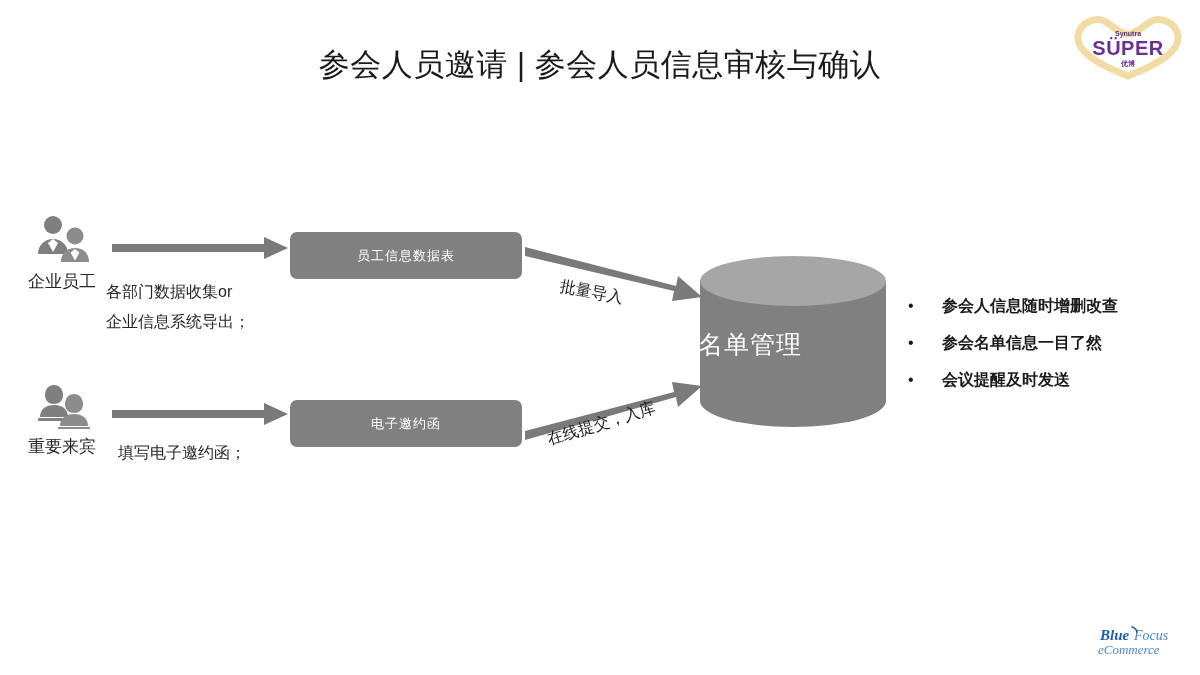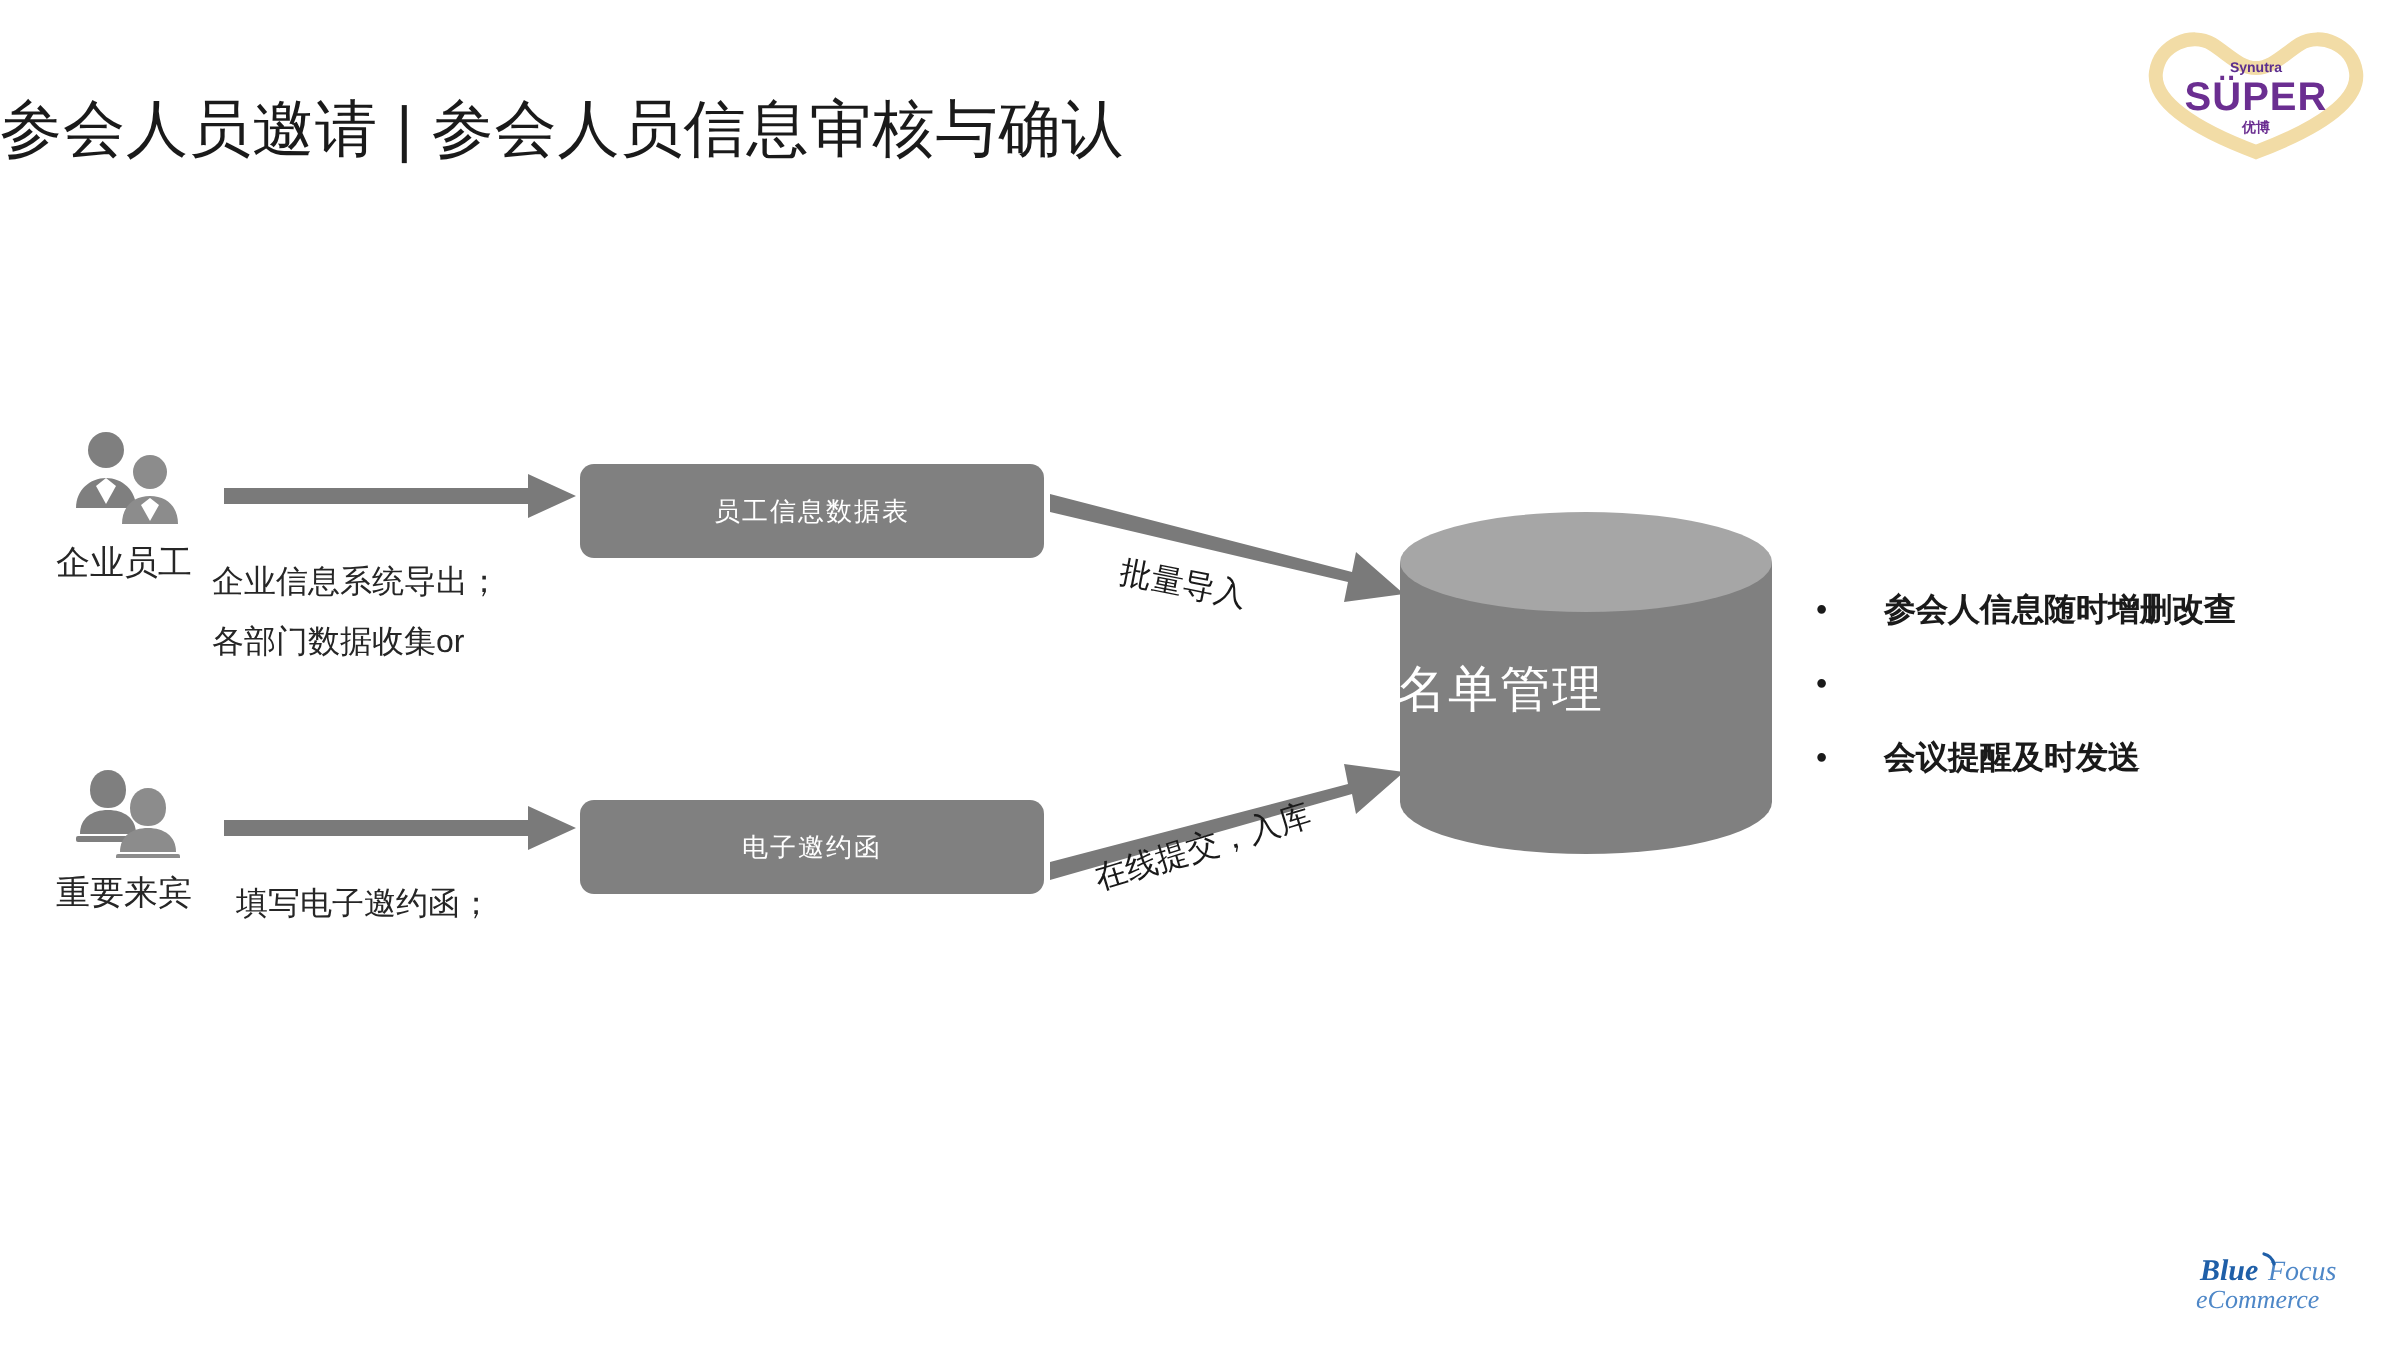--- a/index.html
+++ b/index.html
@@ -17,21 +17,21 @@
     background: #ffffff;
     overflow: hidden;
   }
 
   
   .slide-title {
     position: absolute;
     left: 0;
     top: 45px;
     width: 1200px;
-    text-align: left;
+    text-align: center;
     font-size: 31px;
     line-height: 40px;
     color: #1a1a1a;
     letter-spacing: 0.5px;
     white-space: nowrap;
   }
 
   
   .synutra-logo {
     position: absolute;
@@ -221,22 +221,22 @@
     <div class="actor-label">企业员工</div>
   </div>
 
   <div class="arrow-straight" id="arrow-emp">
     <svg viewBox="0 0 176 22" width="176" height="22" xmlns="http://www.w3.org/2000/svg">
       <path d="M0 7 L152 7 L152 0 L176 11 L152 22 L152 15 L0 15 Z" fill="#7A7A7A"></path>
     </svg>
   </div>
 
   <div class="step-desc" id="desc-employee">
+    <div>各部门数据收集or</div>
     <div>企业信息系统导出；</div>
-    <div>各部门数据收集or</div>
   </div>
 
   <div class="proc-box" id="box-employee-table">
     <span>员工信息数据表</span>
   </div>
 
   <div class="arrow-diag" id="arrow-import">
     <svg viewBox="0 0 180 70" width="180" height="70" xmlns="http://www.w3.org/2000/svg">
       <path d="M0 4 L151 43 L153 33 L177 54 L147 58 L149 48 L0 13 Z" fill="#7A7A7A"></path>
     </svg>
@@ -290,20 +290,21 @@
   </div>
   <div class="cylinder-label">名单管理</div>
 
   <div class="benefits">
     <div class="benefit-item">
       <span class="benefit-bullet">•</span>
       <span class="benefit-text">参会人信息随时增删改查</span>
     </div>
     <div class="benefit-item">
       <span class="benefit-bullet">•</span>
+      <span class="benefit-text">参会名单信息一目了然</span>
     </div>
     <div class="benefit-item">
       <span class="benefit-bullet">•</span>
       <span class="benefit-text">会议提醒及时发送</span>
     </div>
   </div>
 
   <div class="bluefocus-logo">
     <svg viewBox="0 0 96 36" width="96" height="36" xmlns="http://www.w3.org/2000/svg">
       <text x="4" y="17" font-family="'Liberation Serif',serif" font-size="15" font-weight="bold" font-style="italic" fill="#1F5FA8">Blue</text>

